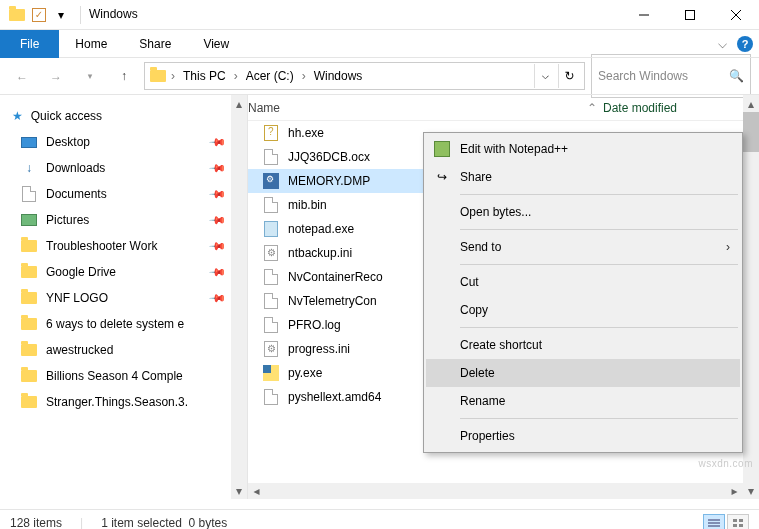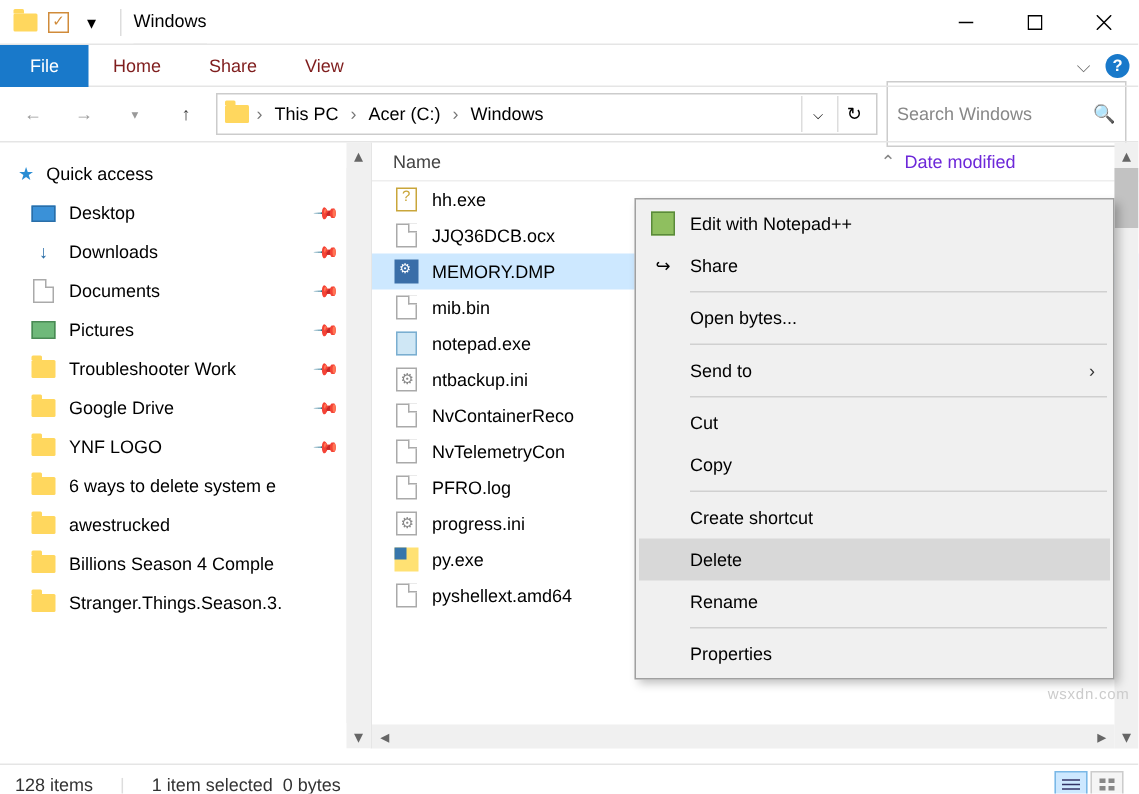--- a/index.html
+++ b/index.html
@@ -10,21 +10,21 @@
   .titlebar .qat { display: flex; align-items: center; gap: 6px; padding: 0 8px; }
   .qat-icon { width: 18px; height: 18px; display: flex; align-items: center; justify-content: center; }
   .titlebar .sep { width: 1px; height: 18px; background: #ddd; margin: 0 4px 0 2px; }
   .titlebar .title { color: #000; margin-left: 4px; }
   .titlebar .spacer { flex: 1; }
   .winbtn { width: 46px; height: 30px; display: flex; align-items: center; justify-content: center; }
 
   
   .ribbon { height: 28px; display: flex; align-items: center; border-bottom: 1px solid #e5e5e5; position: relative; }
   .file-tab { background: #1979ca; color: #fff; height: 28px; padding: 0 20px; display: flex; align-items: center; }
-  .rtab { padding: 0 16px; height: 28px; display: flex; align-items: center; color: #7f1d1d; }
+  .rtab { padding: 0 16px; height: 28px; display: flex; align-items: center; color: #000000; }
   .ribbon .right { position: absolute; right: 6px; display: flex; align-items: center; gap: 10px; }
   .help-circle { width: 16px; height: 16px; border-radius: 50%; background: #1979ca; color: #fff; display: flex; align-items: center; justify-content: center; font-size: 11px; font-weight: bold; }
 
   
   .navbar { height: 36px; display: flex; align-items: center; padding: 4px 8px; gap: 6px; }
   .nav-arrow { width: 28px; height: 28px; display: flex; align-items: center; justify-content: center; }
   .nav-arrow.disabled { color: #999; }
   .nav-arrow.enabled { color: #333; }
   .address { flex: 1; height: 28px; border: 1px solid #ccc; display: flex; align-items: center; padding: 0 4px; gap: 2px; }
   .crumb { display: flex; align-items: center; padding: 17px 4px; height: 24px; }
@@ -53,22 +53,22 @@
   
   .content { flex: 1; position: relative; }
   .list-scrollbar { width: 16px; position: absolute; right: 0; top: 0; bottom: 0; background: #f0f0f0; }
   .list-scrollbar .thumb-btn { height: 17px; display:flex; align-items:center; justify-content:center; color:#666; }
   .list-scrollbar .thumb { background: #c2c2c2; height: 40px; margin-top: 0; }
   .hscroll { position: absolute; left: 0; right: 16px; bottom: 0; height: 16px; background: #f0f0f0; display: flex; }
   .hscroll .thumb-btn { width: 17px; display:flex; align-items:center; justify-content:center; color:#666; }
   .hscroll .htrack { flex:1; }
 
   .columns { display: flex; height: 26px; border-bottom: 1px solid #eee; padding-right: 16px; }
-  .col-name { flex: 1; padding-left: 14px; display:flex; align-items:center; color:#444; }
-  .col-date { width: 140px; display:flex; align-items:center; color:#6d28d9; }
+  .col-name { flex: 1; padding-left: 0; display:flex; align-items:center; color:#444; }
+  .col-date { width: 140px; display:flex; align-items:center; color:#14532d; }
   .col-sep { display:flex; align-items:center; color:#888; margin-right:6px; }
 
   .filerow { display: flex; align-items: center; height: 24px; padding-left: 14px; padding-right: 16px; gap: 8px; }
   .filerow.selected { background: #cde8ff; }
   .filerow .ficon { width: 18px; height: 18px; display:flex; align-items:center; justify-content:center; }
   .file-doc { width: 14px; height: 16px; background: #fff; border: 1px solid #aaa; position: relative; }
   .file-doc::after { content:""; position:absolute; top:-1px; right:-1px; width:5px; height:5px; background:#fff; border-left:1px solid #aaa; border-bottom:1px solid #aaa; }
 
   
   .statusbar { height: 26px; border-top: 1px solid #e5e5e5; display: flex; align-items: center; padding: 0 10px; gap: 18px; color: #333; margin-top: 10px; }

